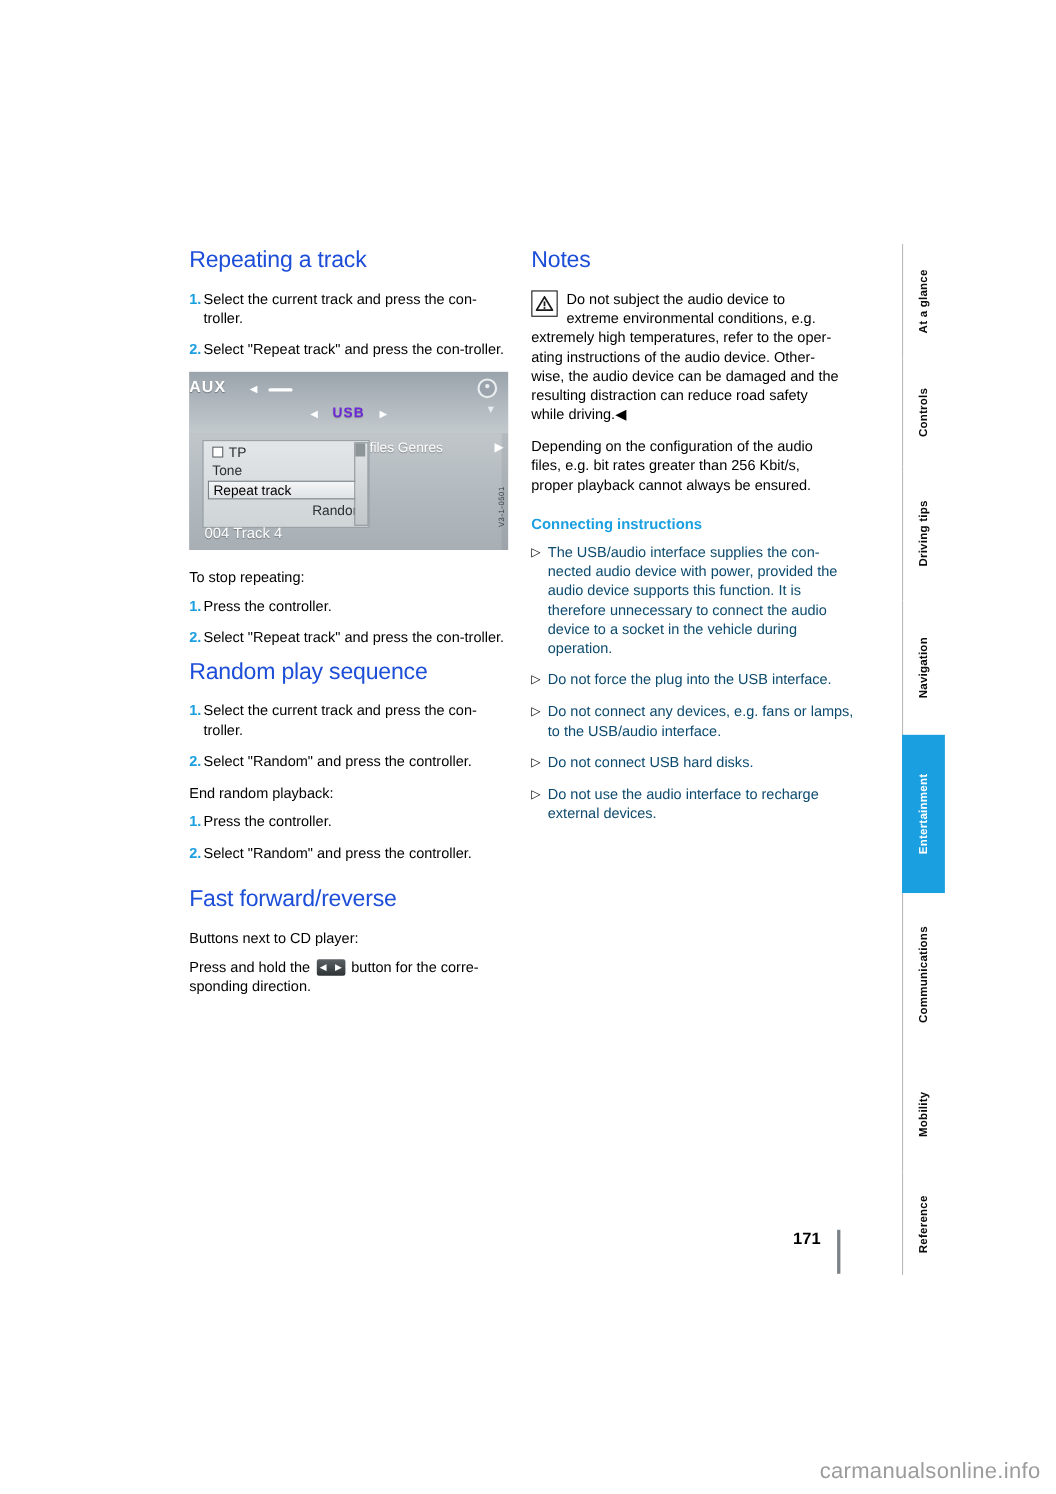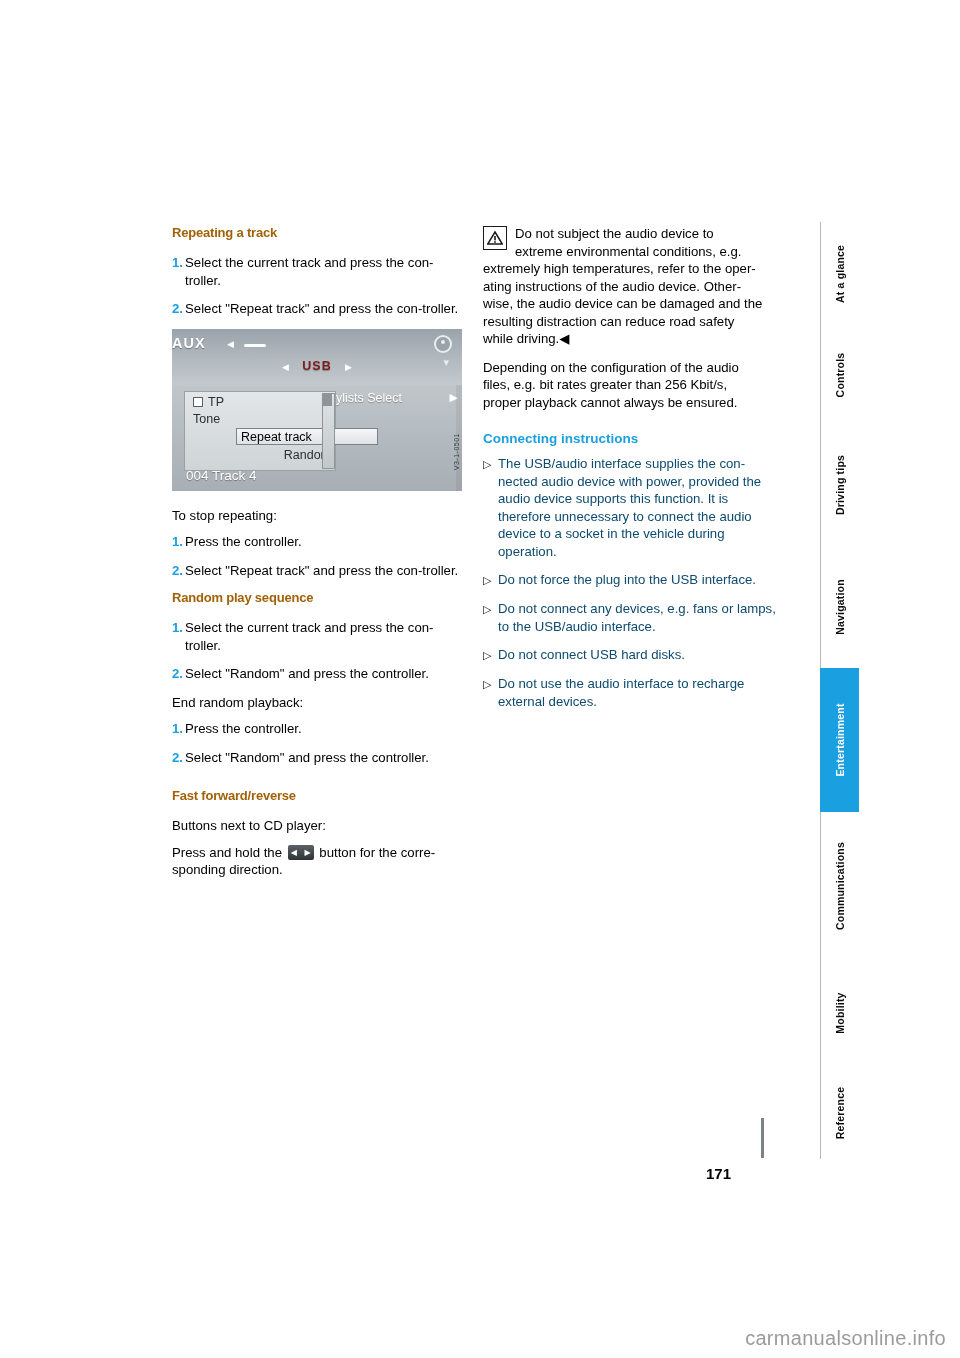--- a/index.html
+++ b/index.html
@@ -70,23 +70,23 @@
     width: 290px;
   }
   .col-right {
     position: absolute;
     left: 483px;
     top: 225px;
     width: 295px;
   }
 
   h1.section {
-    font-size: 13px;
-    font-weight: bold;
-    color: #a16207;
+    font-size: 21px;
+    font-weight: normal;
+    color: #1d4ed8;
     margin: 0 0 14px 0;
     letter-spacing: -0.2px;
   }
   h2.sub {
     font-size: 13.5px;
     font-weight: bold;
     color: #1a9fe0;
     margin: 20px 0 9px 0;
   }
   p.body {
@@ -163,21 +163,21 @@
   .fig-aux {
     position: absolute; left: 0; top: 6px; width: 290px;
     text-align: left;
     font-size: 14.5px; font-weight: bold; color: #ffffff;
     letter-spacing: 1px;
     text-shadow: 0 1px 1px rgba(0,0,0,.35);
   }
   .fig-usb {
     position: absolute; left:0; top: 30px; width: 290px;
     text-align: center;
-    font-size: 12.5px; font-weight: bold; color: #7f1d1d;
+    font-size: 12.5px; font-weight: bold; color: #6d28d9;
     letter-spacing: 1px;
     text-shadow: 0 1px 1px rgba(0,0,0,.3);
   }
   .fig-arrow-l { position: absolute; top: 33px; left: 110px; color:#fff; font-size: 9px;}
   .fig-arrow-r { position: absolute; top: 33px; right: 110px; color:#fff; font-size: 9px;}
   .fig-aux-l { position: absolute; top: 10px; left: 55px; color:#fff; font-size: 9px;}
   .fig-dash { position:absolute; top: 15px; left: 72px; width: 22px; height: 3px; background:#fff; border-radius:2px;}
   .fig-knob {
     position: absolute; right: 10px; top: 6px; width: 18px; height: 18px;
     border-radius: 50%; border: 2px solid #e9edef; box-sizing:border-box;
@@ -251,22 +251,22 @@
   .ff-btn .r { right: 3px; }
 
   
   .pagenum {
     position: absolute;
     left: 706px;
     top: 1118px;
     font-size: 15px;
     font-weight: bold;
     color: #000;
+    text-align: right;
     width: 40px;
-    margin-top: 47px;
   }
   .pagerule {
     position: absolute;
     left: 761px; top: 1118px;
     width: 3px; height: 40px;
     background: #7c8388;
   }
 
   
   .watermark {
@@ -305,29 +305,29 @@
       <div class="fig-aux">AUX</div>
 
       <div class="fig-knob"></div>
       <div class="fig-knob-dot"></div>
       <div class="fig-chev">▾</div>
 
       <div class="fig-arrow-l">◀</div>
       <div class="fig-usb">USB</div>
       <div class="fig-arrow-r">▶</div>
 
-      <div class="fig-tabs">ylists    Select</div>
+      <div class="fig-tabs">files    Genres</div>
       <div style="position:absolute; right:4px; top:62px; color:#fff; font-size:11px;">▶</div>
 
       <div class="menu-panel">
         <div class="menu-item" style="top:2px;">
           <span class="chk-box"></span><span>TP</span>
         </div>
         <div class="menu-item" style="top:19px;">Tone</div>
-        <div class="menu-item sel" style="top:36px;margin-left:47px;">Repeat track</div>
+        <div class="menu-item sel" style="top:36px;">Repeat track</div>
         <div class="menu-item" style="top:55px;text-align:right;">Random</div>
       </div>
 
       <div class="fig-scroll">
         <div class="fig-scroll-thumb"></div>
       </div>
 
       <div class="fig-track">004 Track 4</div>
       <div class="fig-code">V3-1-0501</div>
       <div class="fig-side-right"></div>
@@ -376,20 +376,21 @@
       <span class="ff-btn">
         <span class="l">◀</span>
         <span class="r">▶</span>
       </span>
       <span>button for the corre-sponding direction.</span>
     </p>
   </div>
 
   <div class="col-right">
 
+    <h1 class="section">Notes</h1>
 
     <div class="warn-row">
       <div class="warn-icon">
         <svg width="16" height="14" viewBox="0 0 16 14" aria-hidden="true">
           <polygon points="8,1 15.3,13 0.7,13" fill="none" stroke="#1a1a1a" stroke-width="1.5"></polygon>
           <rect x="7.2" y="5" width="1.6" height="4.4" fill="#1a1a1a"></rect>
           <rect x="7.2" y="10.2" width="1.6" height="1.6" fill="#1a1a1a"></rect>
         </svg>
       </div>
       <p class="body"><span>Do not subject the audio device to extreme environmental conditions, e.g. extremely high temperatures, refer to the oper-ating instructions of the audio device. Other-wise, the audio device can be damaged and the resulting distraction can reduce road safety while driving.</span><span>◀</span></p>

